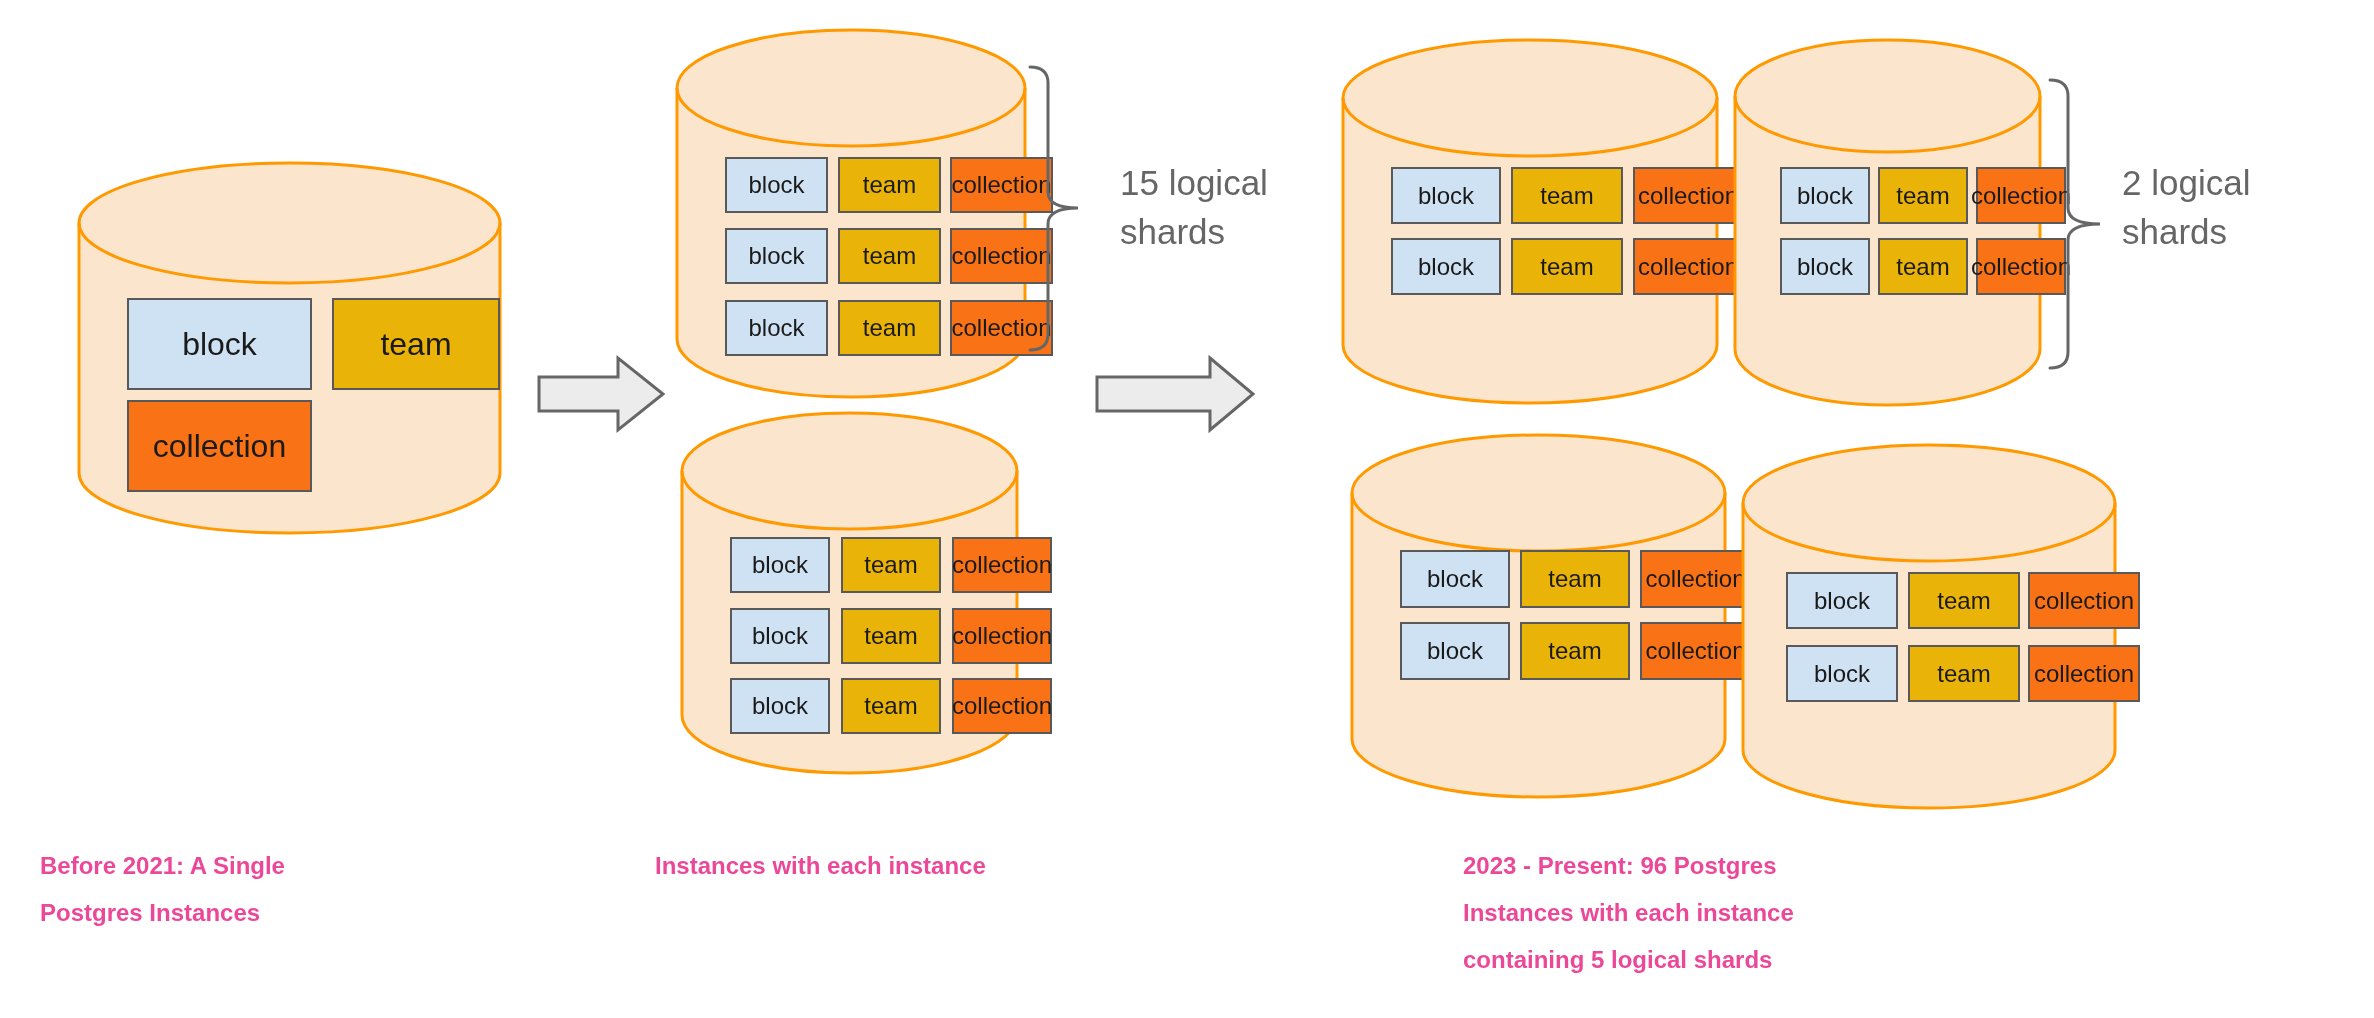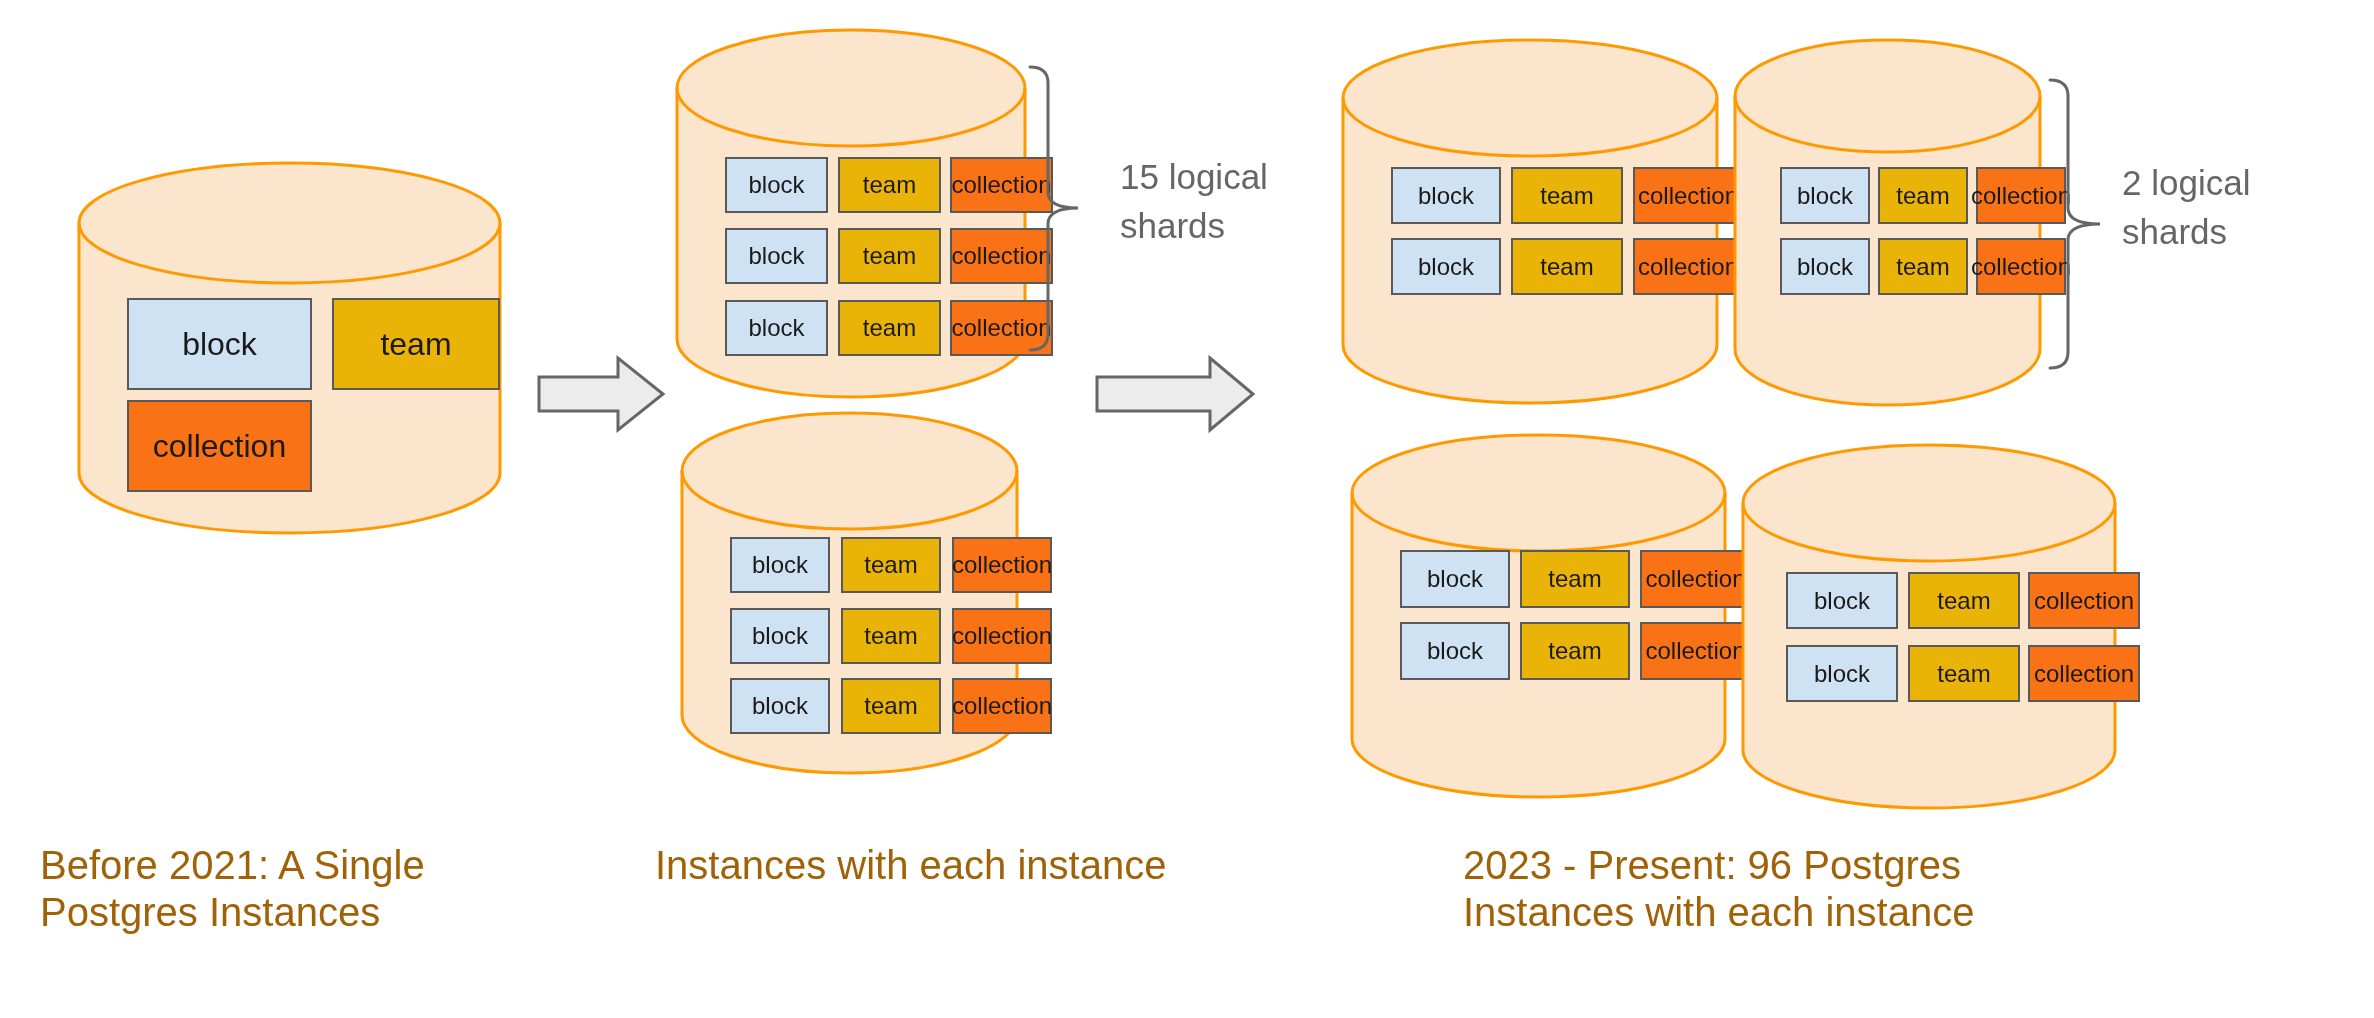--- a/index.html
+++ b/index.html
@@ -35,23 +35,23 @@
   .brace path{fill:none;stroke:#666666;stroke-width:3;stroke-linecap:round;}
   .shard-label{
     position:absolute;
     color:#666666;
     font-size:35px;
     line-height:49px;
     white-space:nowrap;
   }
   .caption{
     position:absolute;
-    color:#a16207;
-    font-size:40px;
-    font-weight:normal;
+    color:#ec4899;
+    font-size:24px;
+    font-weight:bold;
     line-height:47px;
     white-space:nowrap;
   }
 </style>
 </head>
 <body>
 
 <div id="stage">
 
   <div class="cyl" style="left:79px;top:163px;width:421px;height:370px">
@@ -96,21 +96,21 @@
     <div class="box team sm" style="left:121px;top:195px;width:100px;height:56px">team</div>
     <div class="box collection sm" style="left:232px;top:195px;width:100px;height:56px">collection</div>
     <div class="box block sm" style="left:10px;top:265px;width:100px;height:56px">block</div>
     <div class="box team sm" style="left:121px;top:265px;width:100px;height:56px">team</div>
     <div class="box collection sm" style="left:232px;top:265px;width:100px;height:56px">collection</div>
   </div>
 
   <svg class="brace" style="left:1028px;top:62px" width="60" height="295">
     <path d="M2,5 Q20,5 20,21 L20,130 Q20,146 50,146 Q20,146 20,162 L20,272 Q20,288 2,288"></path>
   </svg>
-  <div class="shard-label" style="left:1120px;top:152px">
+  <div class="shard-label" style="left:1120px;top:158px">
     <div>15 logical</div>
     <div>shards</div>
   </div>
 
   <svg class="arrow" style="left:1093px;top:354px" width="165" height="80">
     <path d="M4,23 L117,23 L117,4 L160,40 L117,76 L117,57 L4,57 Z"></path>
   </svg>
 
   <div class="cyl" style="left:1343px;top:40px;width:374px;height:363px">
     <svg width="374" height="363">
@@ -177,15 +177,16 @@
     <div>Postgres Instances</div>
   </div>
 
   <div class="caption" style="left:655px;top:842px">
     <div>Instances with each instance</div>
   </div>
 
   <div class="caption" style="left:1463px;top:842px">
     <div>2023 - Present: 96 Postgres</div>
     <div>Instances with each instance</div>
+    <div>containing 5 logical shards</div>
   </div>
 
 </div>
 
 </body></html>

